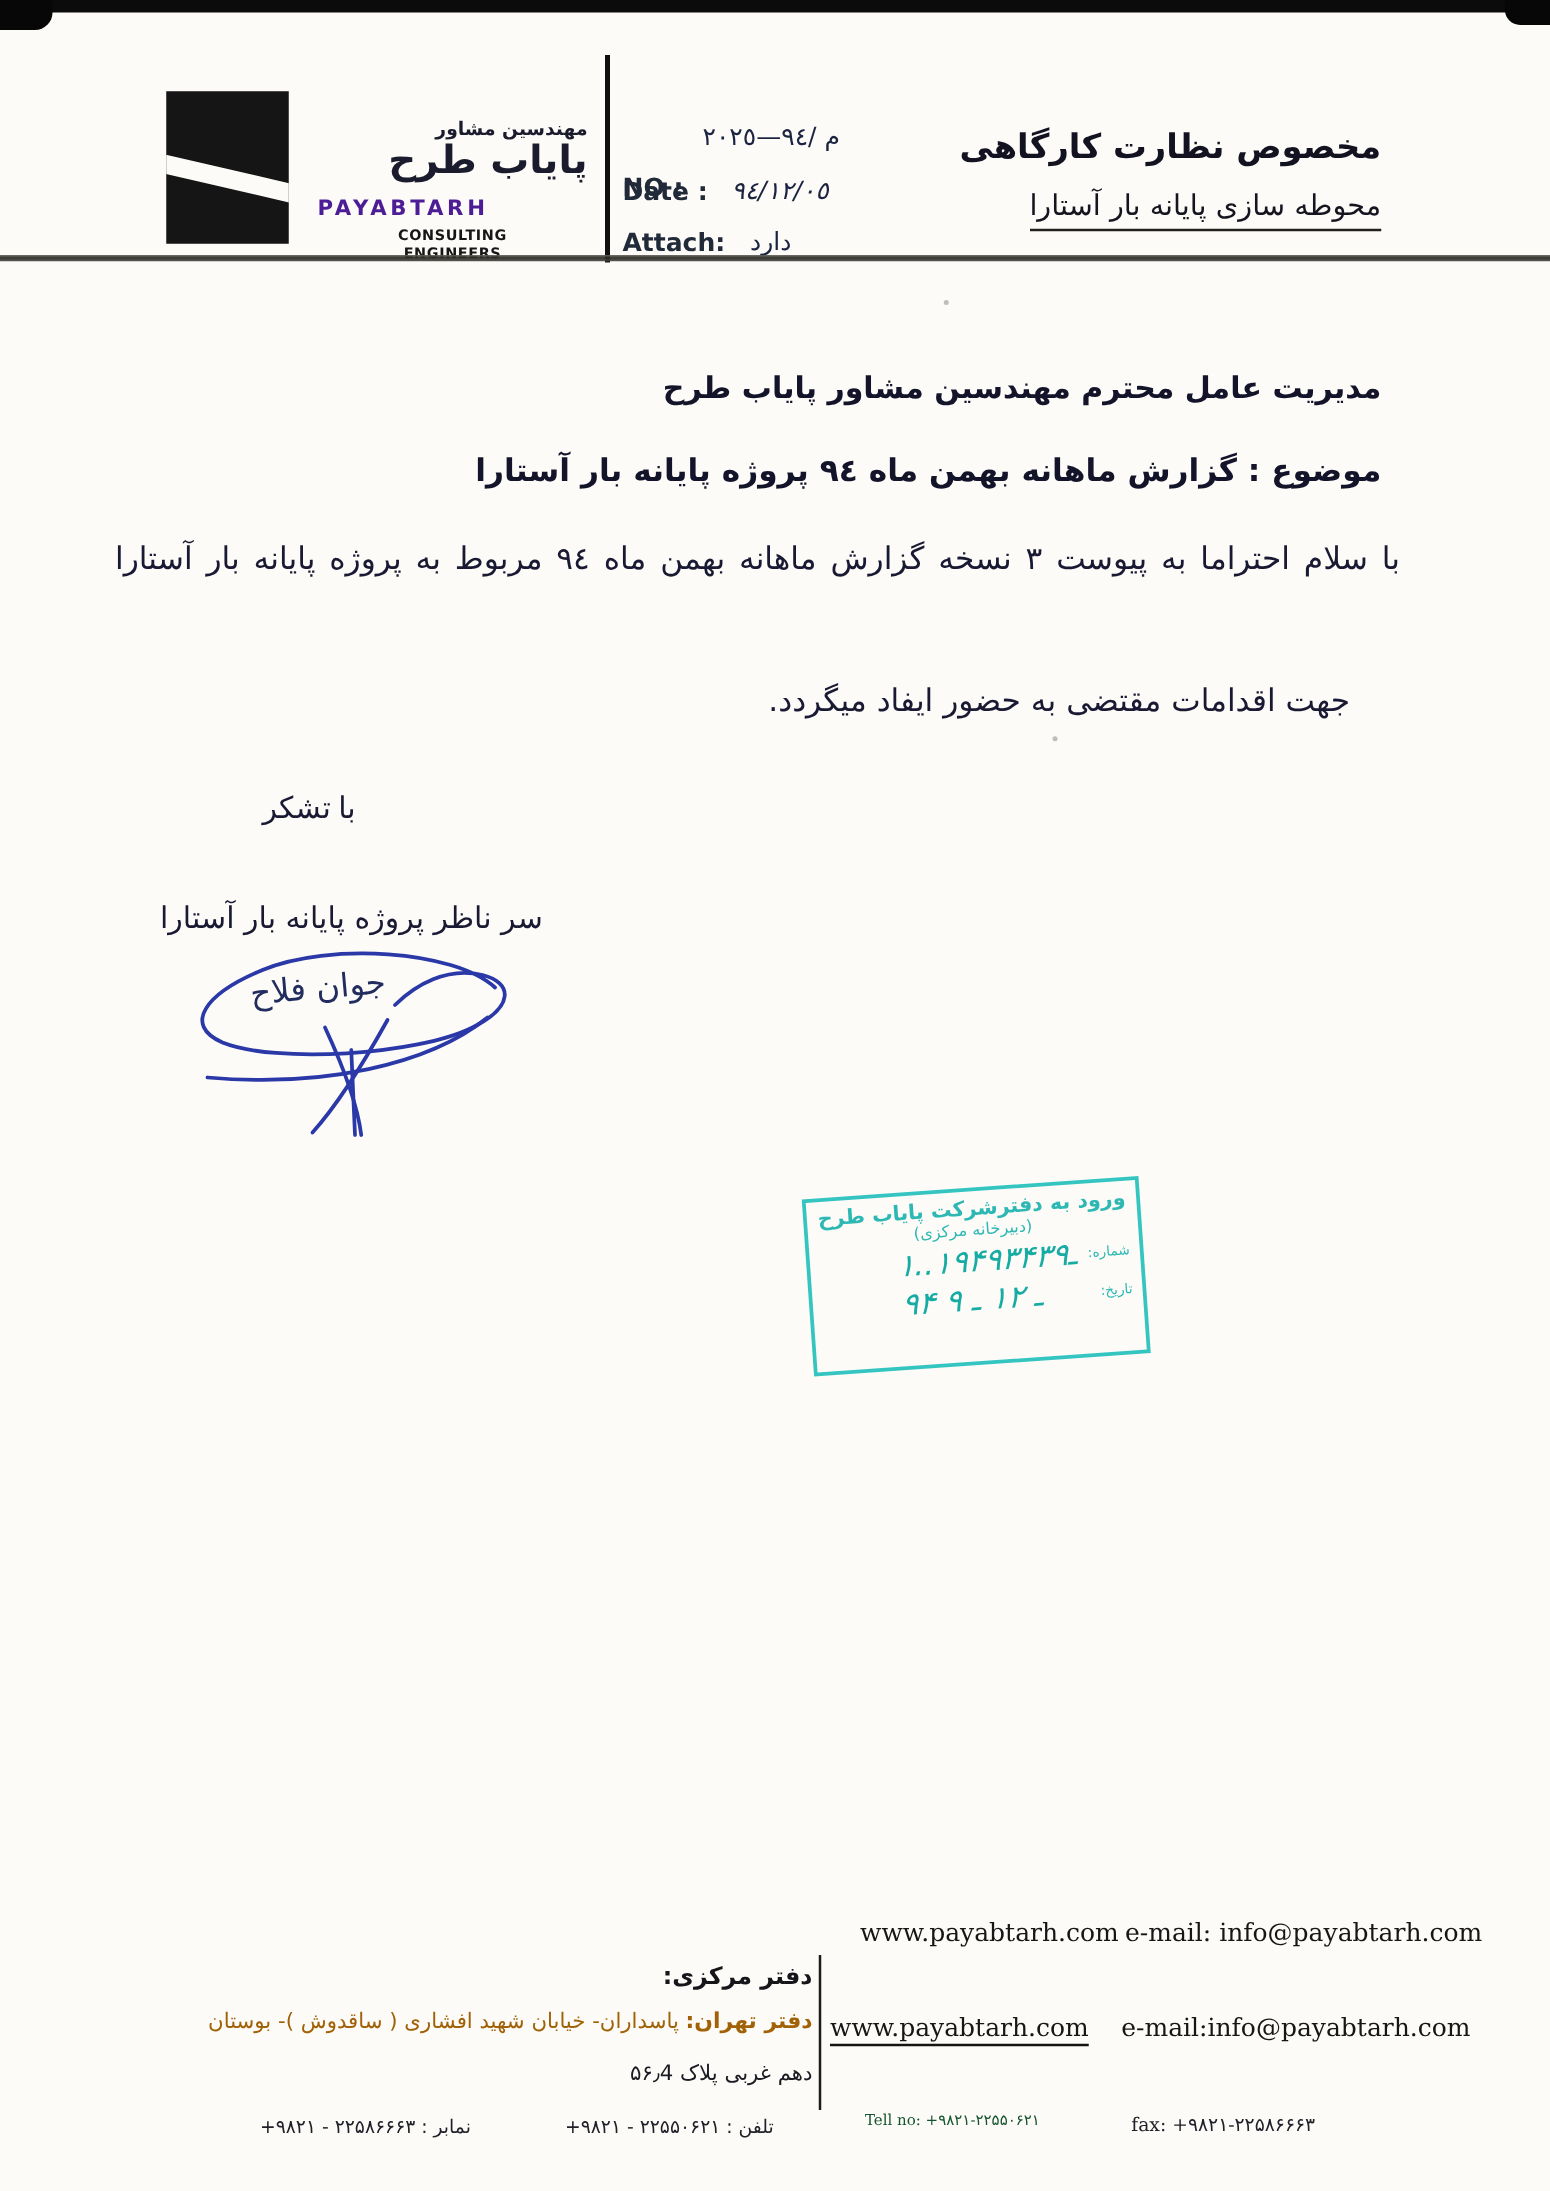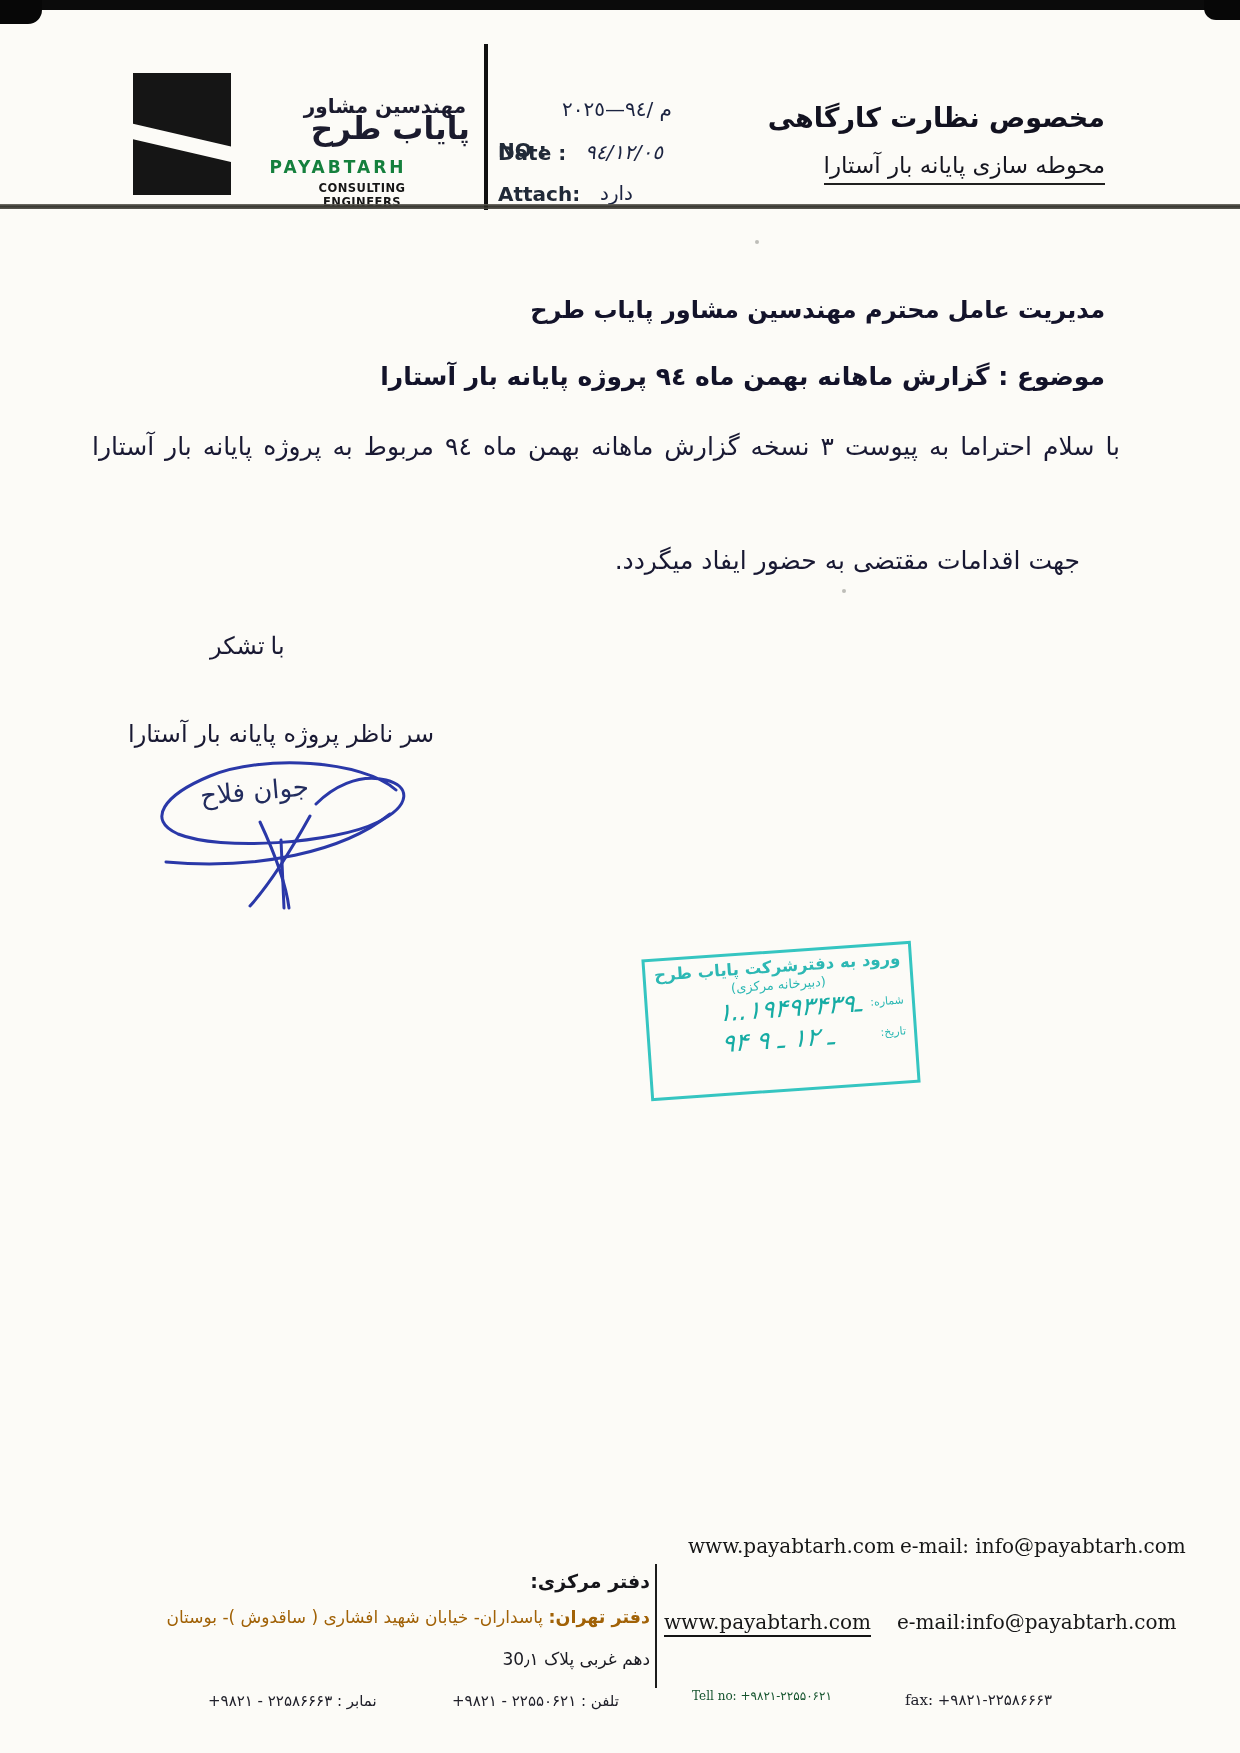--- a/index.html
+++ b/index.html
@@ -11,23 +11,23 @@
   .abs{position:absolute;}
   
   .scan-bar{left:0;top:0;width:1240px;height:10px;background:#0b0b0b;}
   .scan-corner-l{left:0;top:0;width:42px;height:24px;background:#070707;border-radius:0 0 14px 0;}
   .scan-corner-r{right:0;top:0;width:36px;height:20px;background:#070707;border-radius:0 0 0 12px;}
   .speck{width:4px;height:4px;border-radius:50%;background:#8a8a85;opacity:.55;}
   
   .logo-square{left:133px;top:73px;width:98px;height:122px;background:#151515;overflow:hidden;}
   .logo-swoosh{position:absolute;left:-14px;top:64px;width:140px;height:15px;background:#fcfbf7;
     transform:rotate(13deg);border-radius:10px/7px;}
-  .logo-fa-small{left:300px;top:94px;width:170px;text-align:center;font-size:20px;font-weight:bold;direction:rtl;}
+  .logo-fa-small{left:300px;top:94px;width:170px;text-align:right;font-size:15px;font-weight:bold;direction:rtl;}
   .logo-fa-large{left:290px;top:110px;width:180px;text-align:right;font-size:31px;font-weight:bold;direction:rtl;}
-  .logo-en{left:254px;top:157px;width:168px;text-align:center;font-size:17px;font-weight:bold;letter-spacing:3px;color:#15803d;}
+  .logo-en{left:254px;top:157px;width:168px;text-align:left;font-size:17px;font-weight:bold;letter-spacing:3px;color:#4c1d95;}
   .logo-en-cap{left:282px;top:181px;width:160px;text-align:center;font-size:11.5px;font-weight:bold;letter-spacing:.5px;color:#161616;}
   .head-divider{left:484px;top:44px;width:4px;height:166px;background:#101010;}
   .fld-label{font-size:20px;font-weight:600;color:#212a38;}
   .fld-value{font-size:20px;color:#1b2340;}
   .head-right-1{left:700px;top:102px;width:405px;text-align:right;direction:rtl;font-size:27px;font-weight:bold;color:#121220;}
   .head-right-2{left:700px;top:152px;width:405px;text-align:right;direction:rtl;font-size:23px;color:#15151f;}
   .head-right-2 span{display:inline-block;border-bottom:2px solid #20201f;padding-bottom:5px;}
   .head-rule{left:0;top:204px;width:1240px;height:5px;
     background:linear-gradient(to bottom,#6a675f,#26251f 45%,#4c4a43);opacity:.92;}
   
@@ -137,21 +137,21 @@
   </div>
 
   <div class="abs ft-web-top serif">www.payabtarh.com</div>
   <div class="abs ft-email-top serif">e-mail: info@payabtarh.com</div>
 
   <div class="abs f-central">دفتر مرکزی:</div>
   <div class="abs f-divider"></div>
   <div class="abs f-tehran">
     <b>دفتر تهران:</b><span> پاسداران- خیابان شهید افشاری ( ساقدوش )- بوستان</span>
   </div>
-  <div class="abs f-addr2">دهم غربی پلاک 30٫۱</div>
+  <div class="abs f-addr2">دهم غربی پلاک ۵۶٫4</div>
   <div class="abs f-web2 serif">www.payabtarh.com</div>
   <div class="abs f-email2 serif">e-mail:info@payabtarh.com</div>
 
   <div class="abs f-fax-fa">نمابر : ۲۲۵۸۶۶۶۳ - ۹۸۲۱+</div>
   <div class="abs f-tel-fa">تلفن : ۲۲۵۵۰۶۲۱ - ۹۸۲۱+</div>
   <div class="abs f-tel-en serif">Tell no: +۹۸۲۱-۲۲۵۵۰۶۲۱</div>
   <div class="abs f-fax-en serif">fax: +۹۸۲۱-۲۲۵۸۶۶۶۳</div>
 
 </div>
 

